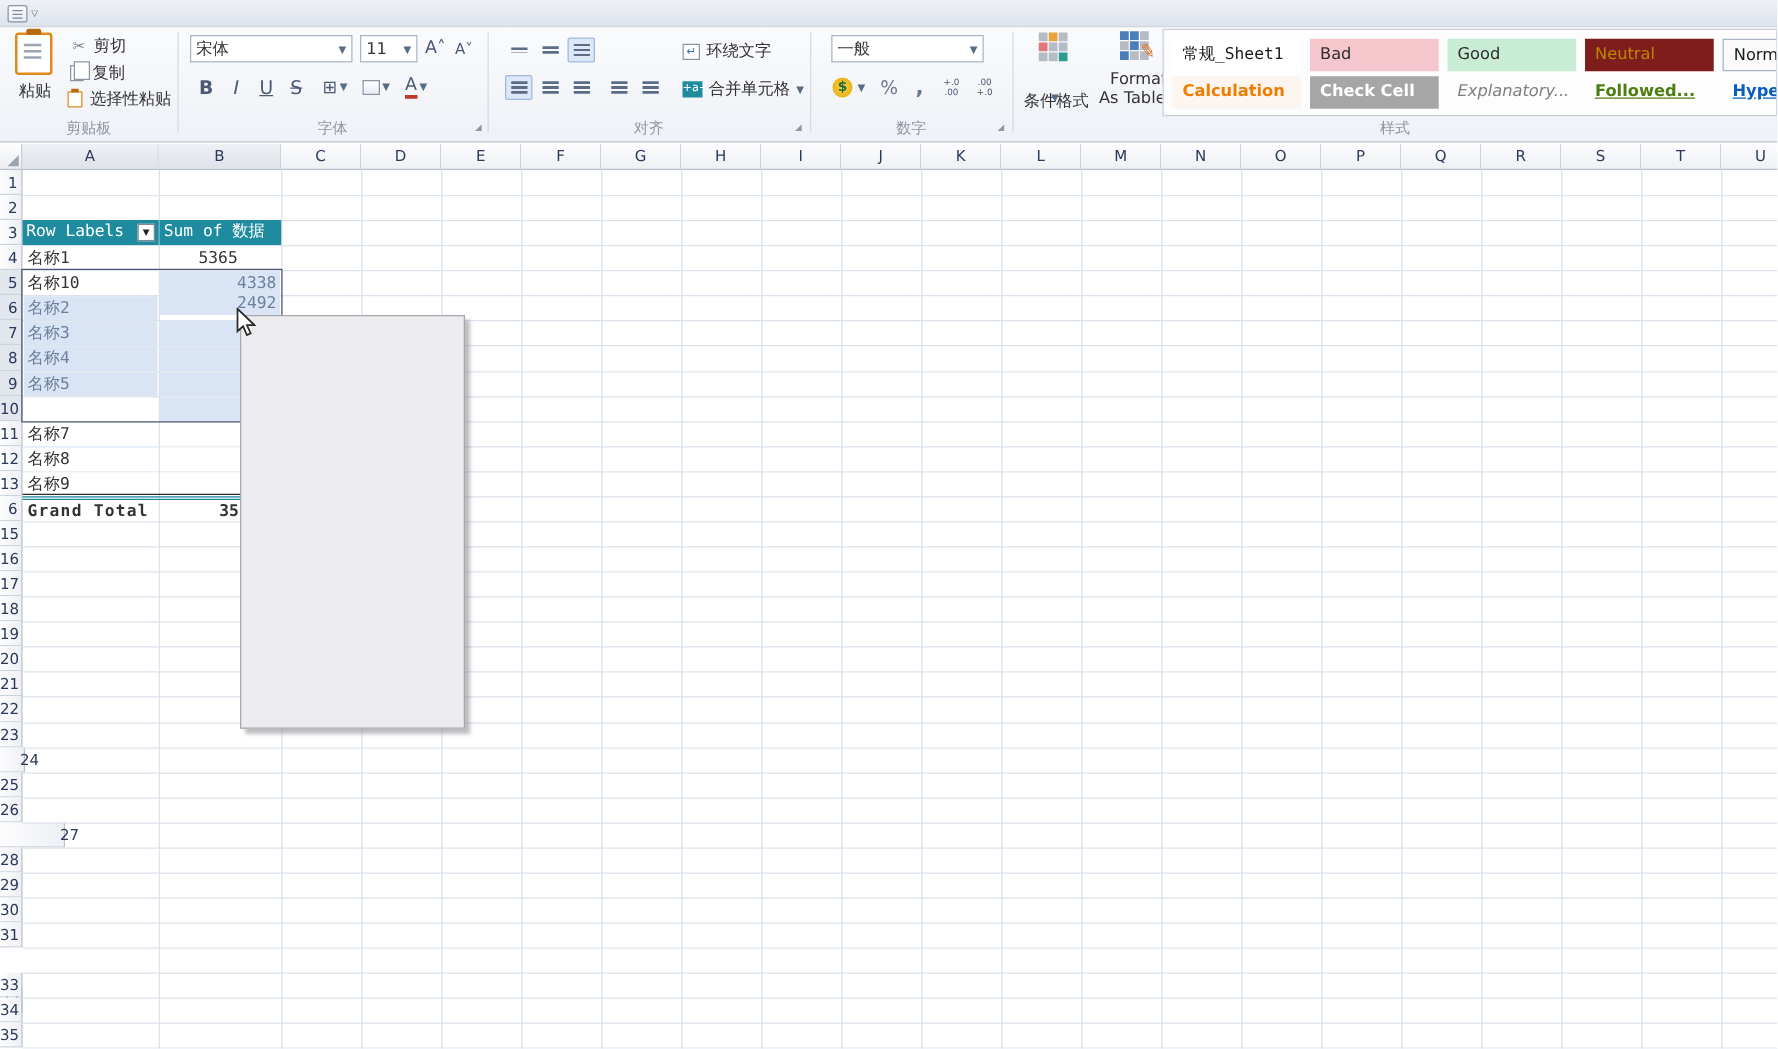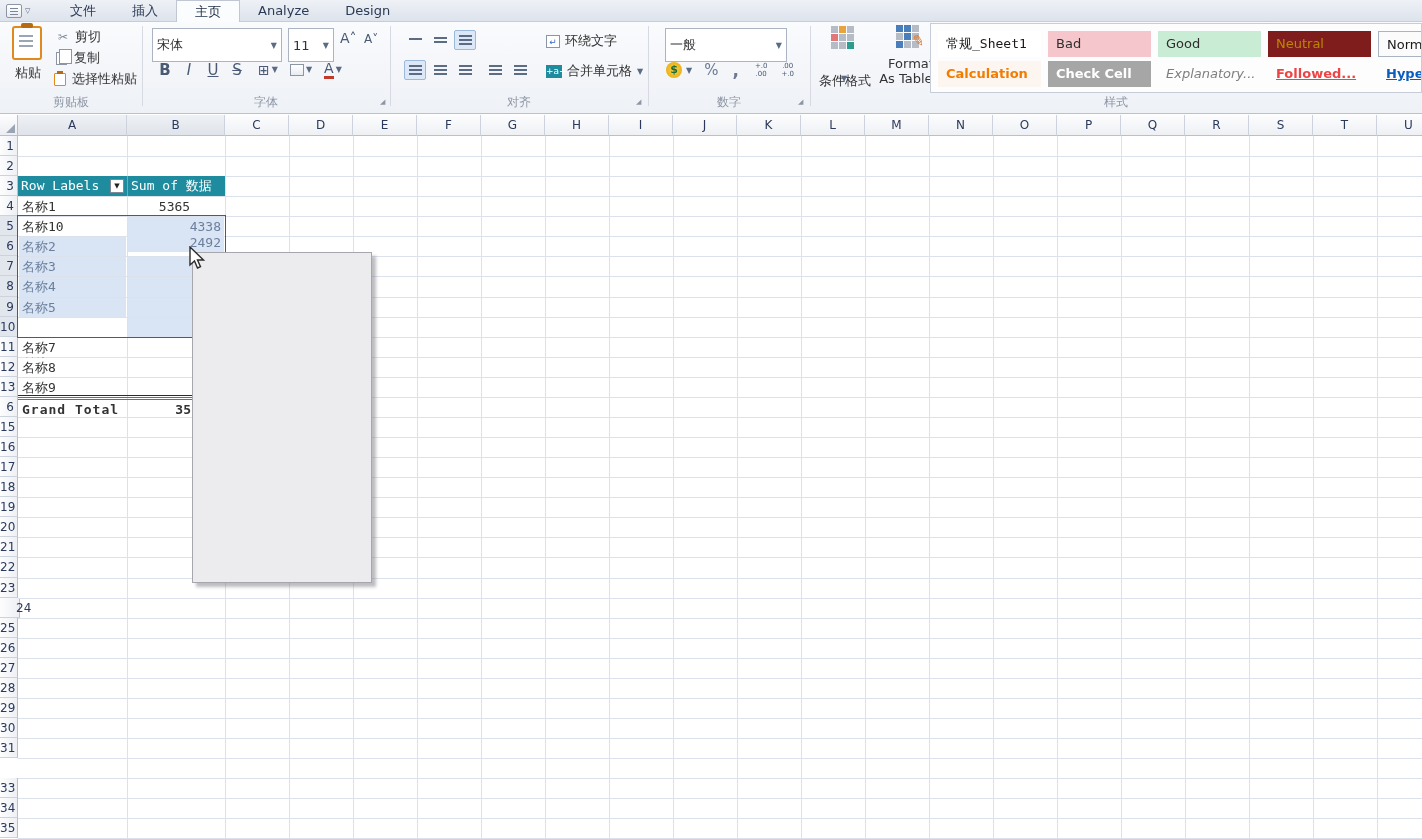--- a/index.html
+++ b/index.html
@@ -19,21 +19,21 @@
   .tab { padding:0 18px; height:22px; line-height:22px; color:#2b3a55; font-size:13px; cursor:default; }
   .tab.active { background:#fbfcfe; border:1px solid #c0c7d3; border-bottom:none; color:#1f2c45; }
 
   
   #ribbon { position:absolute; left:0; top:22px; width:1422px; height:92px;
     background:linear-gradient(#fafbfd,#eef1f6); border-bottom:1px solid #b9c1cd; }
   .gsep { position:absolute; top:4px; width:1px; height:80px; background:#d5dae3; }
   .ghd { position:absolute; top:72px; height:16px; line-height:16px; text-align:center; color:#8e96a5; font-size:12px; }
   .launcher { position:absolute; top:76px; width:8px; height:8px; font-size:7px; color:#8e96a5; line-height:8px; }
   .btnlabel { font-size:13px; color:#333; white-space:nowrap; }
-  .combo { position:absolute; background:#fff; border:1px solid #abb4c0; display:flex; align-items:center; height:22px; padding:16px 4px; }
+  .combo { position:absolute; background:#fff; border:1px solid #abb4c0; display:flex; align-items:center; height:22px; padding:4px 4px; }
   .combo .carr { margin-left:auto; font-size:8px; color:#5a6b85; padding-left:6px; }
   .dd { font-size:8px; color:#5a6b85; }
   .fmt { font-size:15px; color:#4a5a74; width:22px; text-align:center; display:inline-block; }
   .bars { display:inline-block; width:13px; height:10px;
     background:repeating-linear-gradient(to bottom,#5c6c84 0 2px,transparent 2px 4px); }
   .alignbtn { position:absolute; width:22px; height:20px; display:flex; align-items:center; justify-content:center; }
   .alignbtn.pressed { background:#dce8f8; border:1px solid #9db9da; border-radius:2px; }
   .gridicon { display:grid; grid-template-columns:repeat(3,7px); grid-auto-rows:7px; gap:1px; }
   .gridicon span { display:block; }
   .clipboard-big { position:absolute; left:12px; top:4px; width:30px; height:34px; border:2px solid #e08a1e; border-radius:3px;
@@ -82,27 +82,20 @@
 </head>
 <body>
 
 <div id="app">
 
   <div id="tabbar">
     <div class="qat">
       <span class="qat-box"></span>
       <span class="qat-arrow">▽</span>
     </div>
-    <div class="tabs" id="tabs">
-        <div class="tab">文件</div>
-        <div class="tab">插入</div>
-        <div class="tab active">主页</div>
-        <div class="tab">Analyze</div>
-        <div class="tab">Design</div>
-      </div>
   </div>
 
   <div id="ribbon">
 
     <div>
       <div class="clipboard-big"></div>
       <div style="position:absolute;left:6px;top:42px;width:44px;text-align:center;" class="btnlabel">粘贴</div>
       <div style="position:absolute;left:56px;top:6px;display:flex;align-items:center;gap:5px;">
         <span class="smallicon">✂</span>
         <span class="btnlabel">剪切</span>
@@ -245,21 +238,21 @@
             <div class="galitem" style="background:#ffffff;color:#1a1a1a;font-family:&quot;DejaVu Sans Mono&quot;,&quot;Liberation Mono&quot;,monospace;">常规_Sheet1</div>
             <div class="galitem" style="background:#f5c7cc;color:#2e2e2e;">Bad</div>
             <div class="galitem" style="background:#c9ecd4;color:#2e2e2e;">Good</div>
             <div class="galitem" style="background:#7f1d1d;color:#bf8600;">Neutral</div>
             <div class="galitem" style="background:#fbfbfc;color:#1a1a1a;border:1px solid #aab3c0;">Normal</div>
           </div>
         <div class="galrow" id="galrow1" style="top:37px;">
             <div class="galitem" style="background:#fdf5f0;color:#f07d00;font-weight:bold;">Calculation</div>
             <div class="galitem" style="background:#a6a6a6;color:#ffffff;font-weight:bold;">Check Cell</div>
             <div class="galitem" style="background:transparent;color:#7f7f7f;font-style:italic;">Explanatory...</div>
-            <div class="galitem" style="background:transparent;color:#ef4444;font-weight:bold;text-decoration:underline;">Followed...</div>
+            <div class="galitem" style="background:transparent;color:#4d7c0f;font-weight:bold;text-decoration:underline;">Followed...</div>
             <div class="galitem" style="background:transparent;color:#0a5fbe;font-weight:bold;text-decoration:underline;">Hyperlink</div>
           </div>
       </div>
       <div class="ghd" style="left:810px;width:612px;">样式</div>
     </div>
   </div>
 
   <div id="sheet">
     <div class="corner"></div>
     <div id="colheaders">
@@ -305,21 +298,21 @@
         <div class="rowhdr" style="top:342.12px;height:20.07px;line-height:20.07px;">17</div>
         <div class="rowhdr" style="top:362.19px;height:20.07px;line-height:20.07px;">18</div>
         <div class="rowhdr" style="top:382.26px;height:20.07px;line-height:20.07px;">19</div>
         <div class="rowhdr" style="top:402.33px;height:20.07px;line-height:20.07px;">20</div>
         <div class="rowhdr" style="top:422.4px;height:20.07px;line-height:20.07px;">21</div>
         <div class="rowhdr" style="top:442.47px;height:20.07px;line-height:20.07px;">22</div>
         <div class="rowhdr" style="top:462.54px;height:20.07px;line-height:20.07px;">23</div>
         <div class="rowhdr" style="top:482.61px;height:20.07px;line-height:20.07px;padding-left:16px;">24</div>
         <div class="rowhdr" style="top:502.68px;height:20.07px;line-height:20.07px;">25</div>
         <div class="rowhdr" style="top:522.75px;height:20.07px;line-height:20.07px;">26</div>
-        <div class="rowhdr" style="top:542.82px;height:20.07px;line-height:20.07px;">27</div>
+        <div class="rowhdr" style="top:542.82px;height:20.07px;line-height:20.07px;padding-left:48px;">27</div>
         <div class="rowhdr" style="top:562.89px;height:20.07px;line-height:20.07px;">28</div>
         <div class="rowhdr" style="top:582.96px;height:20.07px;line-height:20.07px;">29</div>
         <div class="rowhdr" style="top:603.03px;height:20.07px;line-height:20.07px;">30</div>
         <div class="rowhdr" style="top:623.1px;height:20.07px;line-height:20.07px;">31</div>
         <div class="rowhdr" style="top:675px;height:20.07px;line-height:20.07px;">32</div>
         <div class="rowhdr" style="top:663.24px;height:20.07px;line-height:20.07px;">33</div>
         <div class="rowhdr" style="top:683.3100000000001px;height:20.07px;line-height:20.07px;">34</div>
         <div class="rowhdr" style="top:703.38px;height:20.07px;line-height:20.07px;">35</div>
       </div>
     <div id="gridlines">

